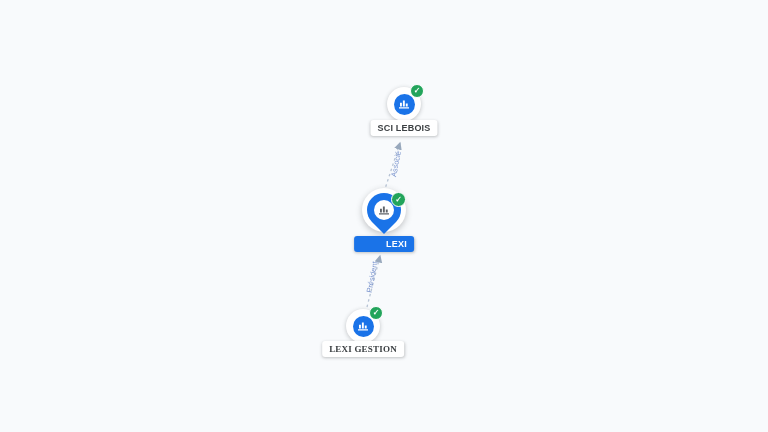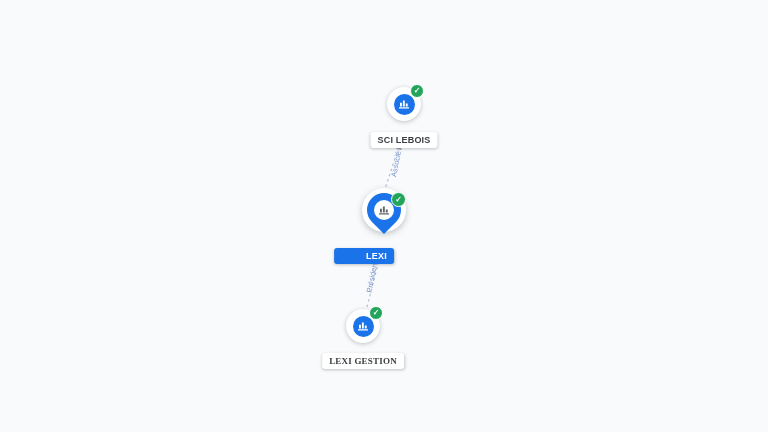--- a/index.html
+++ b/index.html
@@ -91,21 +91,20 @@
     background: #ffffff;
     color: #3c4043;
     font-size: 9px;
     font-weight: 600;
     letter-spacing: .2px;
     padding: 3px 7px;
     border-radius: 3px;
     box-shadow: 0 1px 3px rgba(60,64,67,.30);
     white-space: nowrap;
     z-index: 3;
-    margin-top: 12px;
   }
   .label-pill.focus {
     background: #1a73e8;
     color: #ffffff;
   }
   .edge-label {
     position: absolute;
     font-size: 7.5px;
     color: #7e97cf;
     white-space: nowrap;
@@ -144,21 +143,21 @@
   <div class="pin-node">
     <div class="pin-halo"></div>
     <div class="pin-body"></div>
     <div class="pin-inner">
       <svg width="12" height="12" viewBox="0 0 12 12">
         <path fill="#5f6368" d="M1 10.5h10v-1.2H1zM2 8.4h1.9V4.8H2zm2.9 0h1.9V2.6H4.9zm2.9 0h1.9V5.6H7.8z"></path>
       </svg>
     </div>
     <span class="badge">✓</span>
   </div>
-  <span class="label-pill focus" style="left: 364px; top: 244px; padding-left: 32px;">LEXI</span>
+  <span class="label-pill focus" style="left: 384px; top: 244px; padding-left: 32px;">LEXI</span>
 
   <div class="node company-node" style="left: 363px; top: 326px;">
     <div class="icon-disc">
       <svg width="12" height="12" viewBox="0 0 12 12">
         <path fill="#ffffff" d="M1 10.5h10v-1.2H1zM2 8.4h1.9V4.8H2zm2.9 0h1.9V2.6H4.9zm2.9 0h1.9V5.6H7.8z"></path>
       </svg>
     </div>
     <span class="badge">✓</span>
   </div>
   <span class="label-pill" style="left: 363px; top: 349px; font-family: Liberation Serif, serif;">LEXI GESTION</span>

